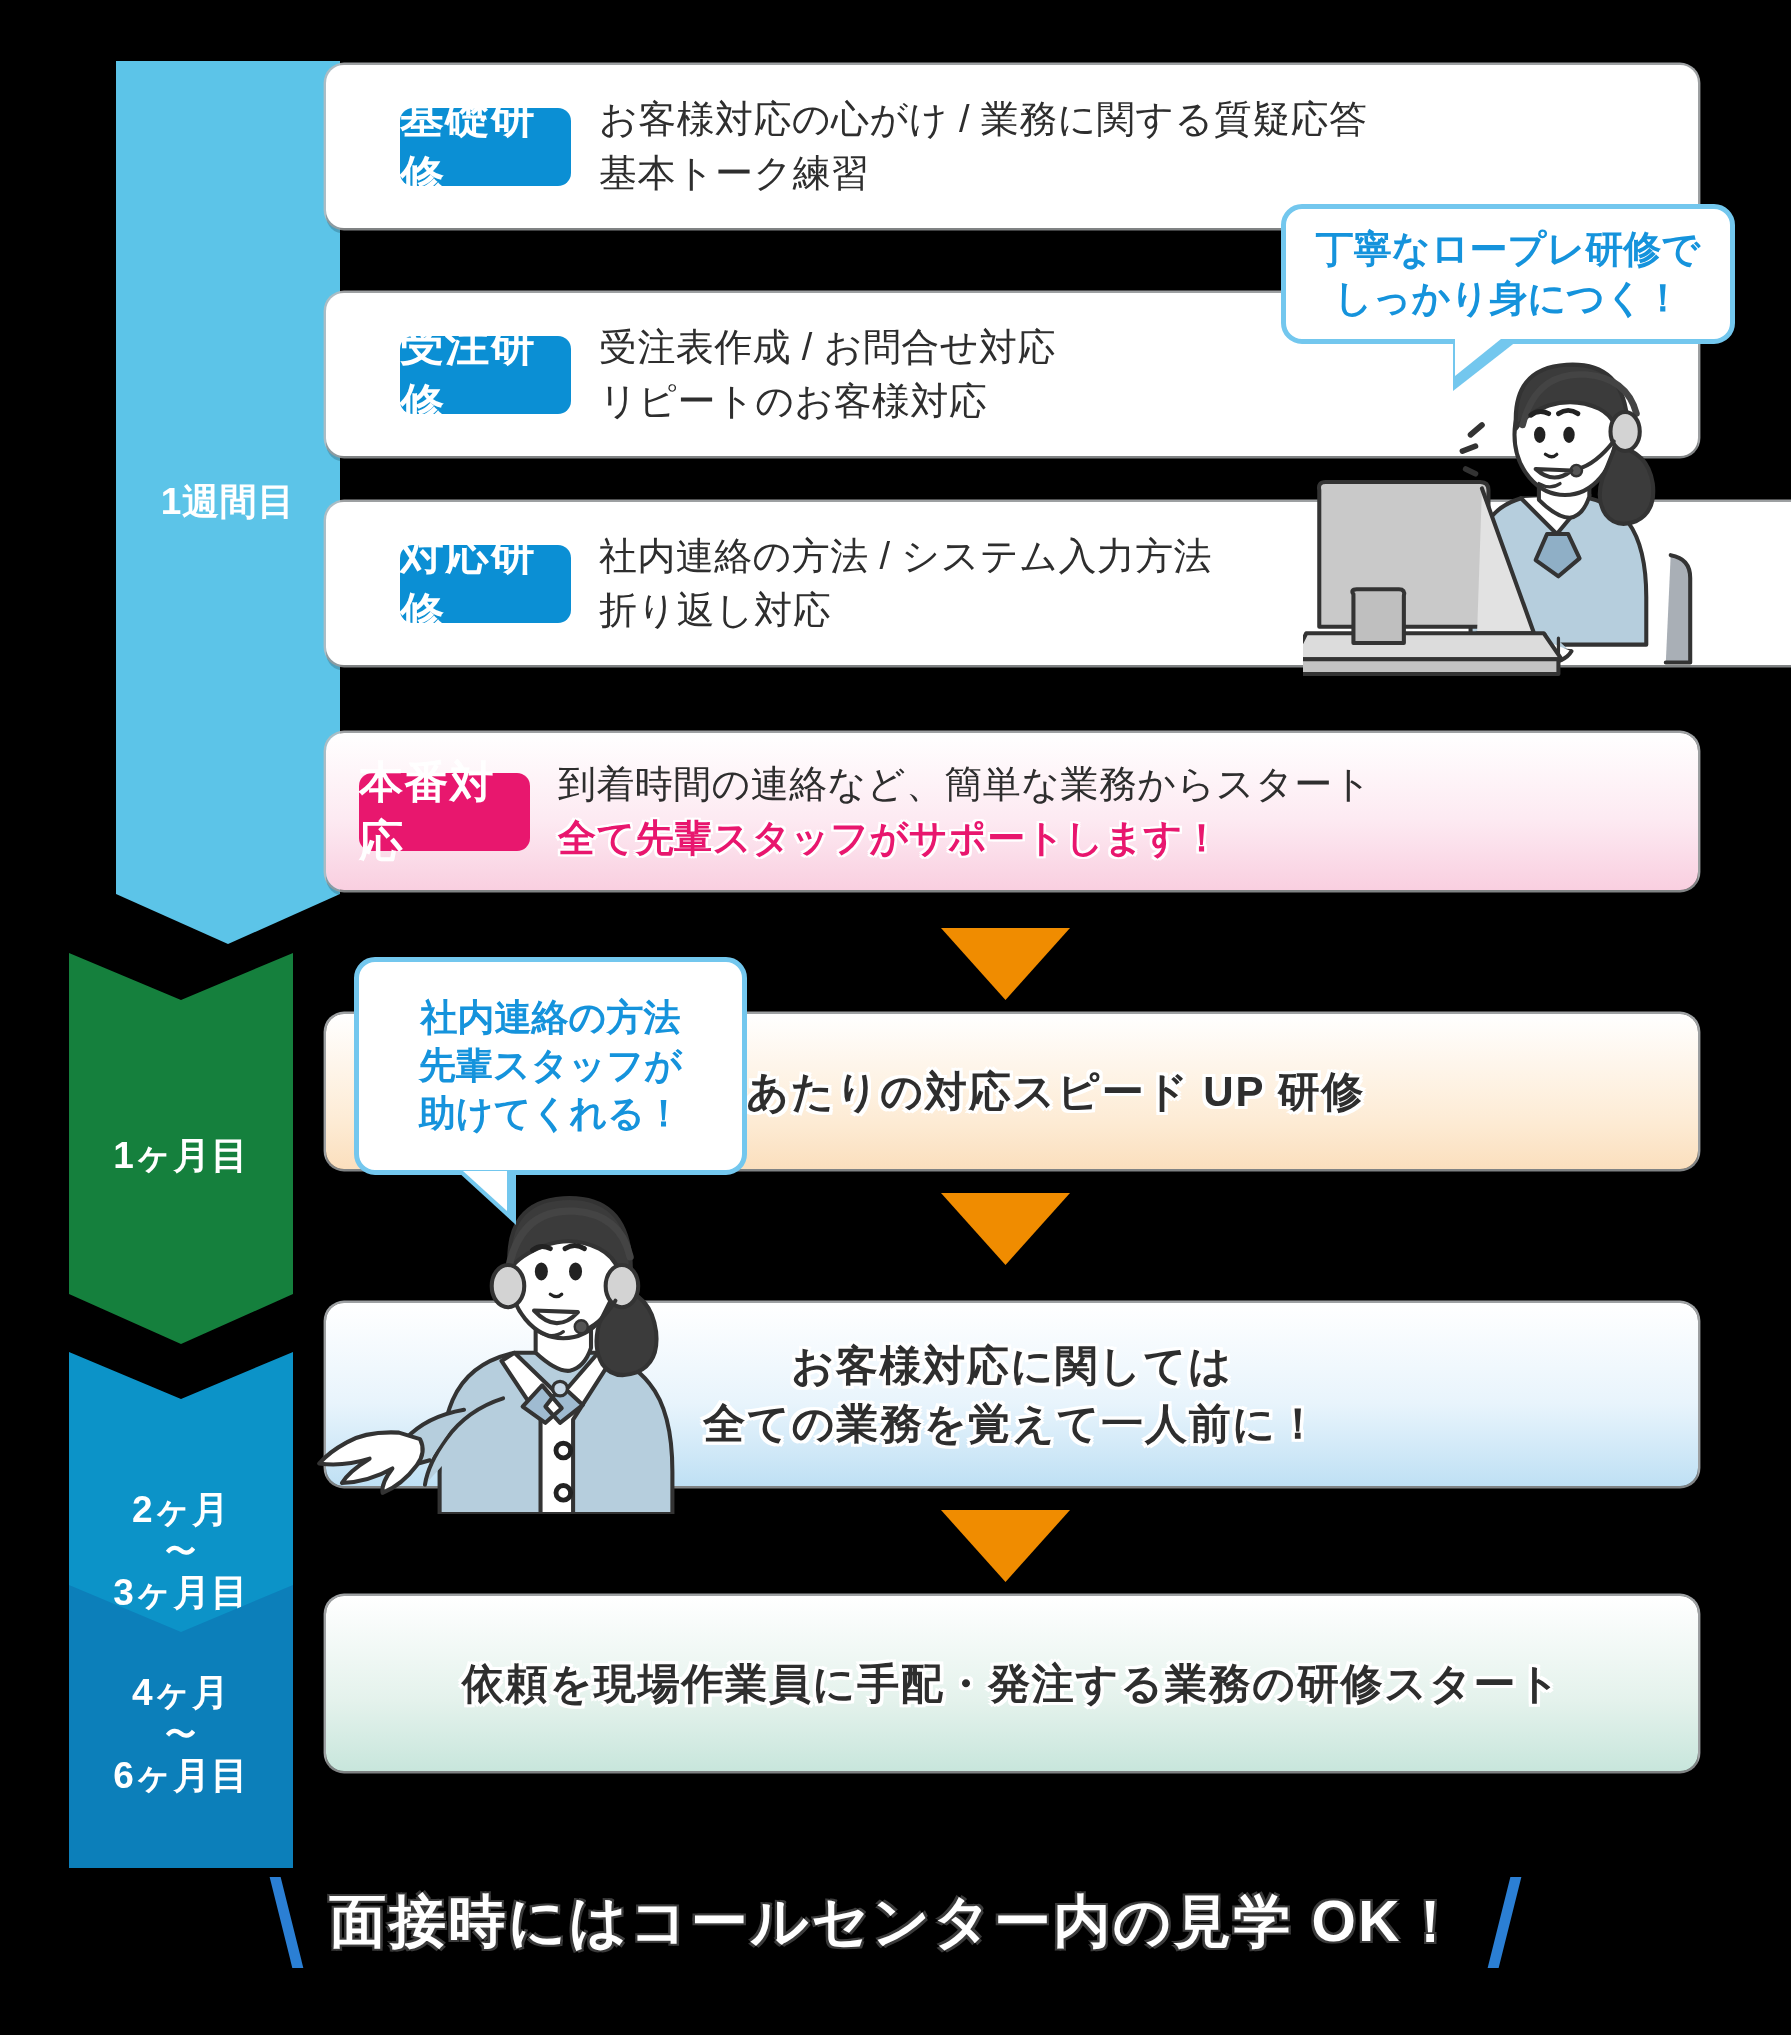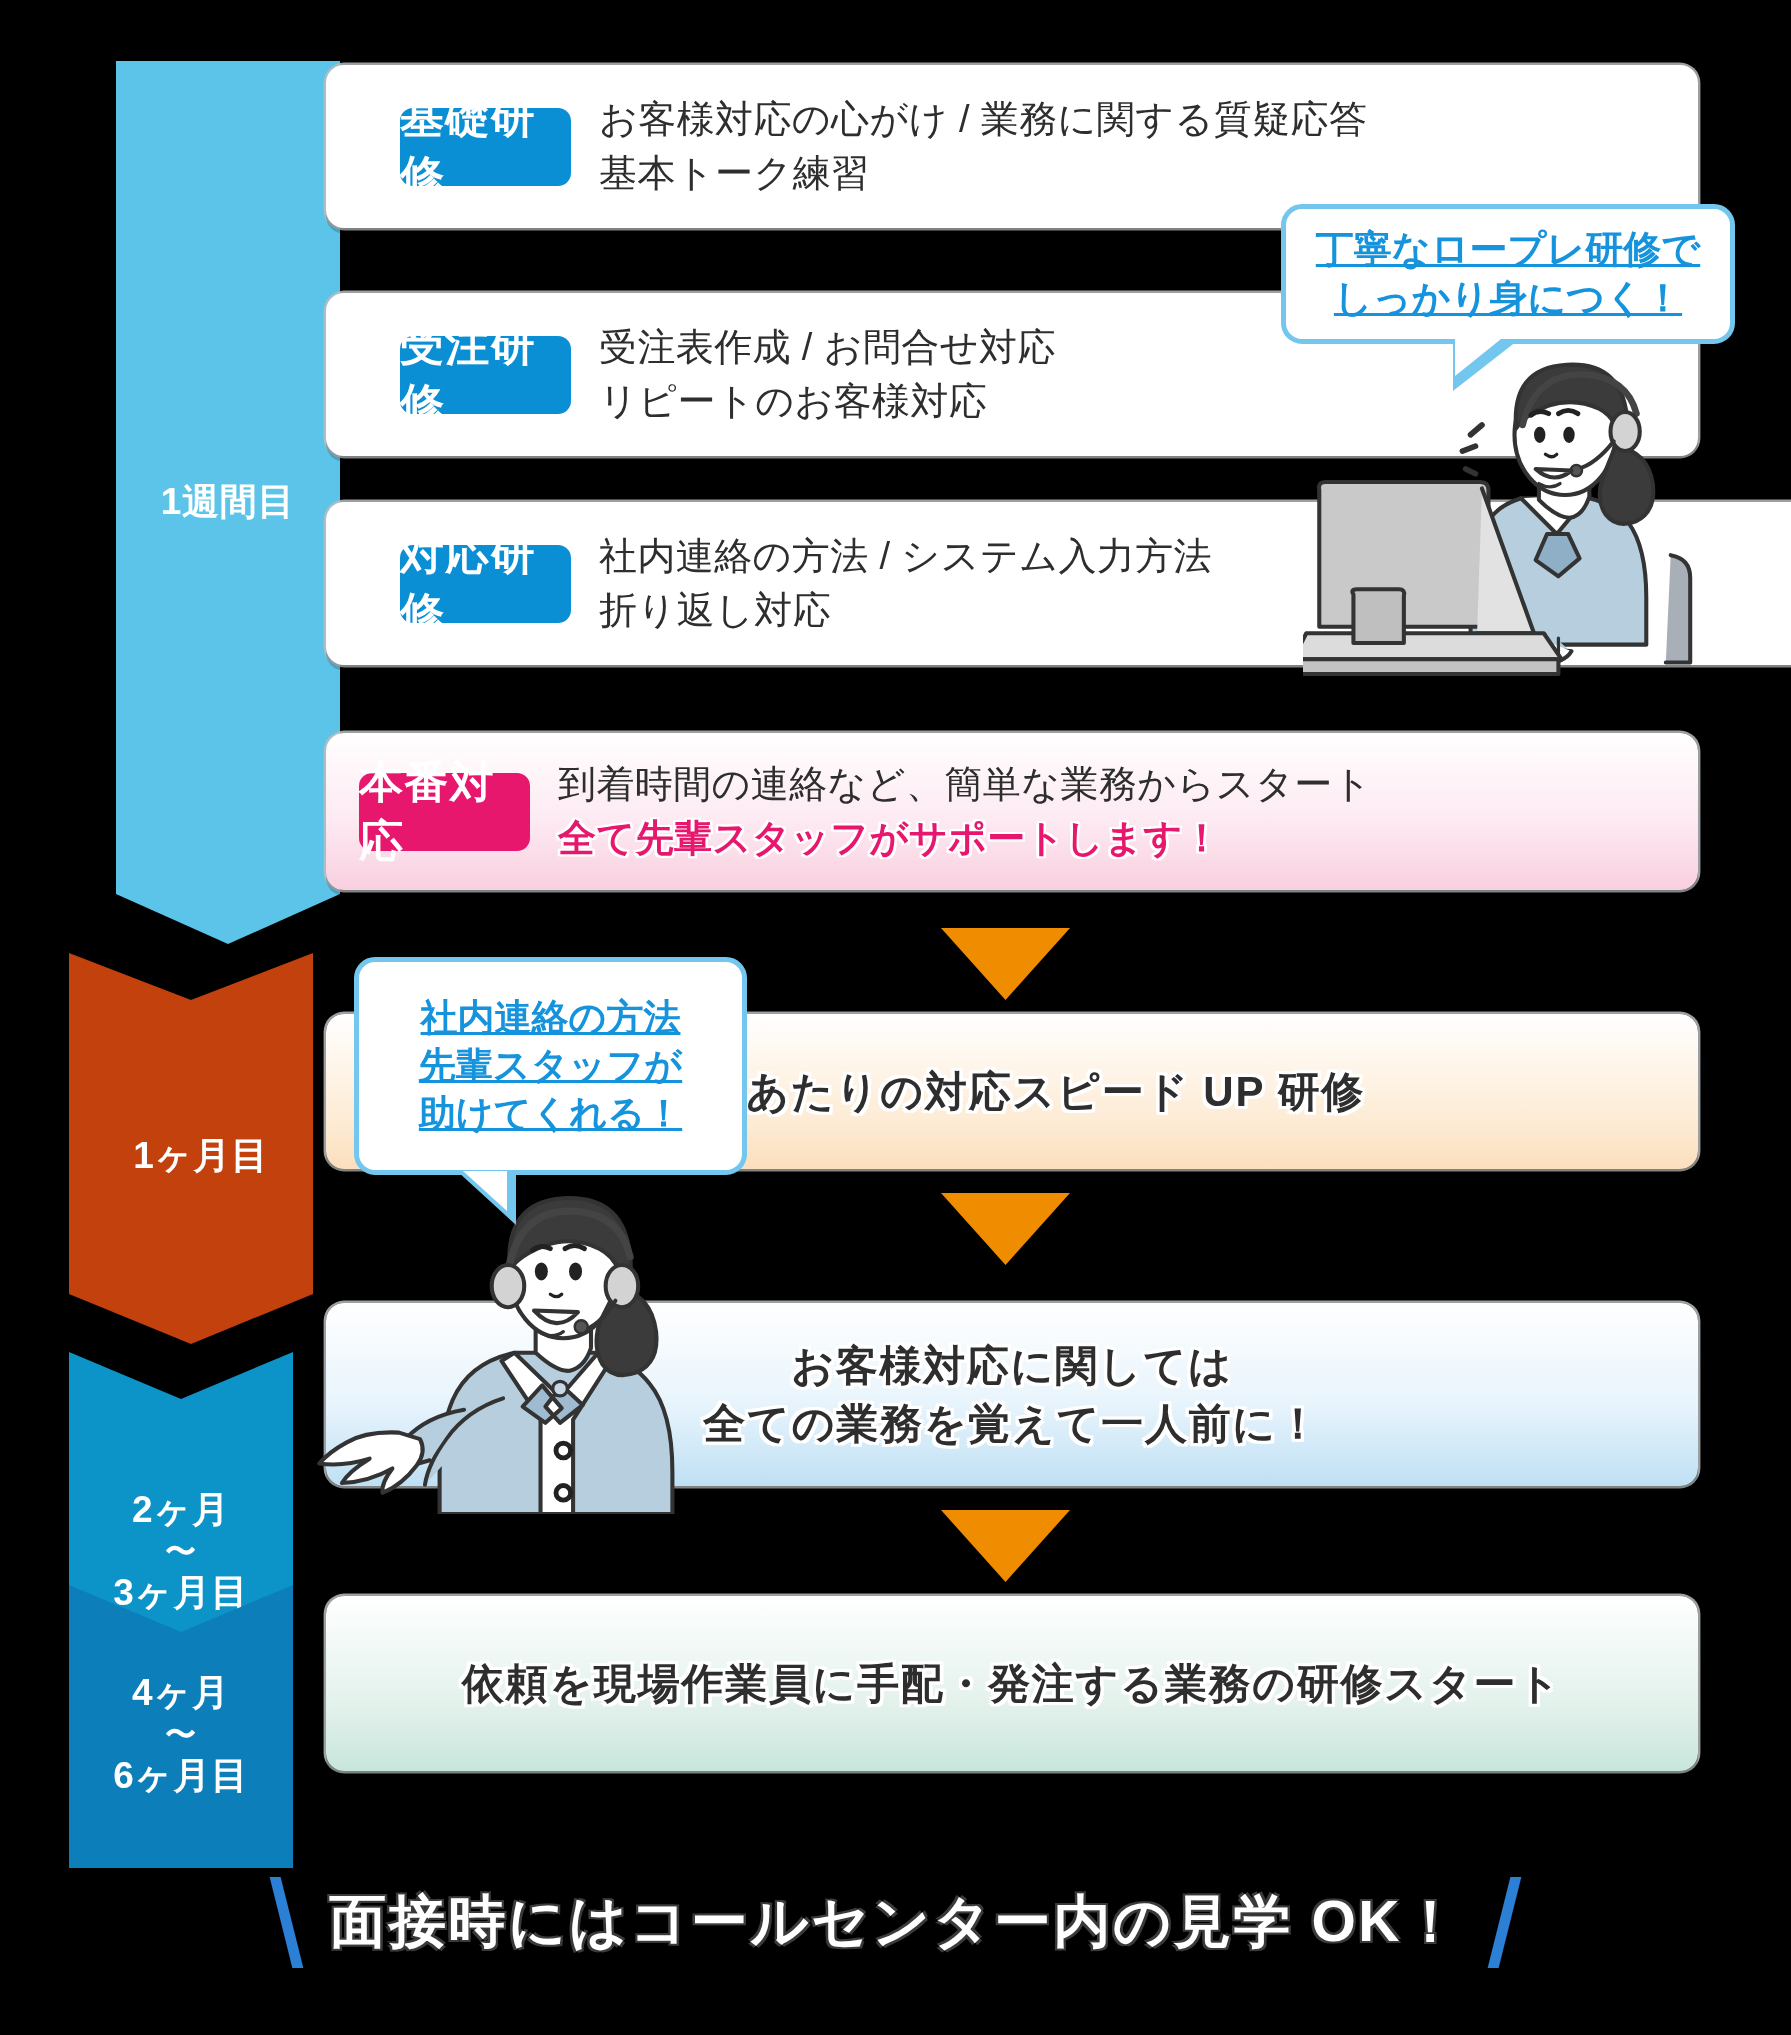--- a/index.html
+++ b/index.html
@@ -14,22 +14,22 @@
   .rail{position:absolute;left:69px;top:61px;width:224px;height:1706px;}
   .seg{position:absolute;left:0;width:224px;
        display:flex;align-items:center;justify-content:center;
        color:#fff;text-align:center;line-height:1.32;
        font-weight:700;letter-spacing:.06em;}
   .seg .lbl{position:relative;z-index:3;font-size:37px;}
   .seg .lbl .tilde{display:block;font-size:31px;line-height:1.1;}
 
   .seg1{top:0;height:883px;background:#5CC4E8;
         clip-path:polygon(0 0,100% 0,100% calc(100% - 50px),50% 100%,0 calc(100% - 50px));margin-left:47px;}
-  .seg2{top:892px;height:391px;background:#c2410c;
-        clip-path:polygon(0 0,50% 47px,100% 0,100% calc(100% - 50px),50% 100%,0 calc(100% - 50px));padding-left:20px;}
+  .seg2{top:892px;height:391px;background:#15803d;
+        clip-path:polygon(0 0,50% 47px,100% 0,100% calc(100% - 50px),50% 100%,0 calc(100% - 50px));}
   .seg3{top:1291px;height:383px;background:#0C93C8;
         clip-path:polygon(0 0,50% 47px,100% 0,100% calc(100% - 50px),50% 100%,0 calc(100% - 50px));}
   .seg4{top:1524px;height:283px;background:#0C7FBA;
         clip-path:polygon(0 0,50% 47px,100% 0,100% 100%,0 100%);}
   .seg2 .lbl,.seg3 .lbl,.seg4 .lbl{margin-top:16.3px;}
 
   
   .card{position:absolute;border-radius:18px;
         box-shadow:0 5.7px 0 0 rgba(0,0,0,.18),0 0 0 2.4px rgba(185,188,190,.85);
         background:#fff;overflow:hidden;}
@@ -74,21 +74,21 @@
   
   .arrow{position:absolute;width:129px;height:72px;background:#F08C00;
          clip-path:polygon(0 0,100% 0,50% 100%);}
   #arr1{left:941px;top:928px;}
   #arr2{left:941px;top:1193px;}
   #arr3{left:941px;top:1510px;}
 
   
   .bubble{position:absolute;background:#fff;border:5.7px solid #73C7EE;border-radius:21px;
           color:#1593DC;font-weight:700;line-height:1.3;text-align:center;
-          display:flex;align-items:center;justify-content:center;z-index:40;text-decoration:underline;}
+          display:flex;align-items:center;justify-content:center;z-index:40;}
   .bubble .btext{padding:4.9px 13px;}
   .bubble .tail{position:absolute;width:0;height:0;}
 
   #bub1{left:1281px;top:204px;width:444px;height:130px;font-size:38px;}
   #bub1 .tail{bottom:-52px;left:167px;
       border-left:0 solid transparent;border-right:64px solid transparent;
       border-top:50px solid #73C7EE;}
   #bub1 .tail2{position:absolute;bottom:-37px;left:169px;width:0;height:0;
       border-right:46px solid transparent;border-top:37px solid #fff;}
 

